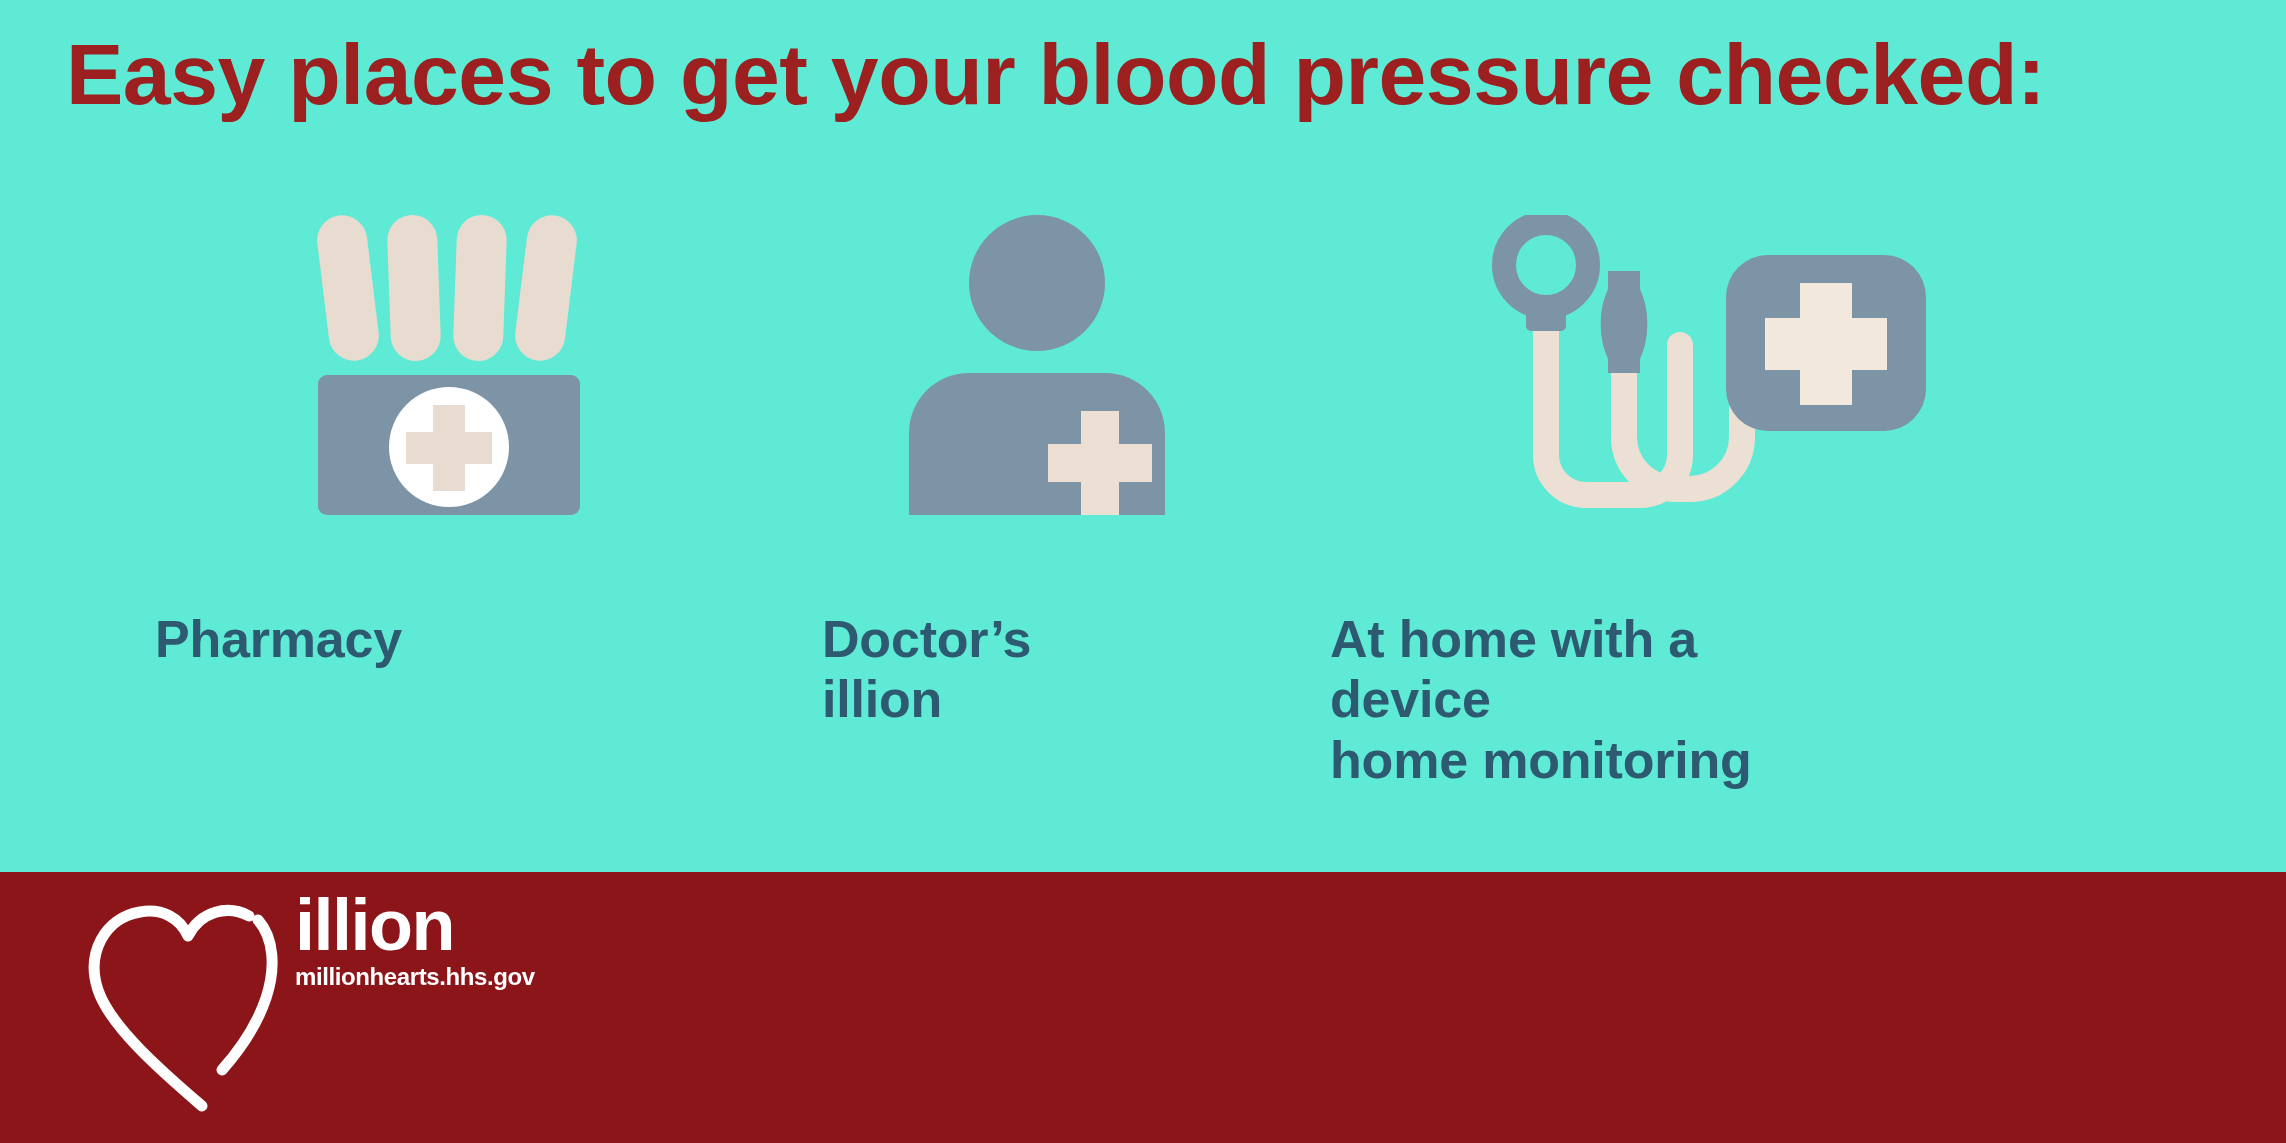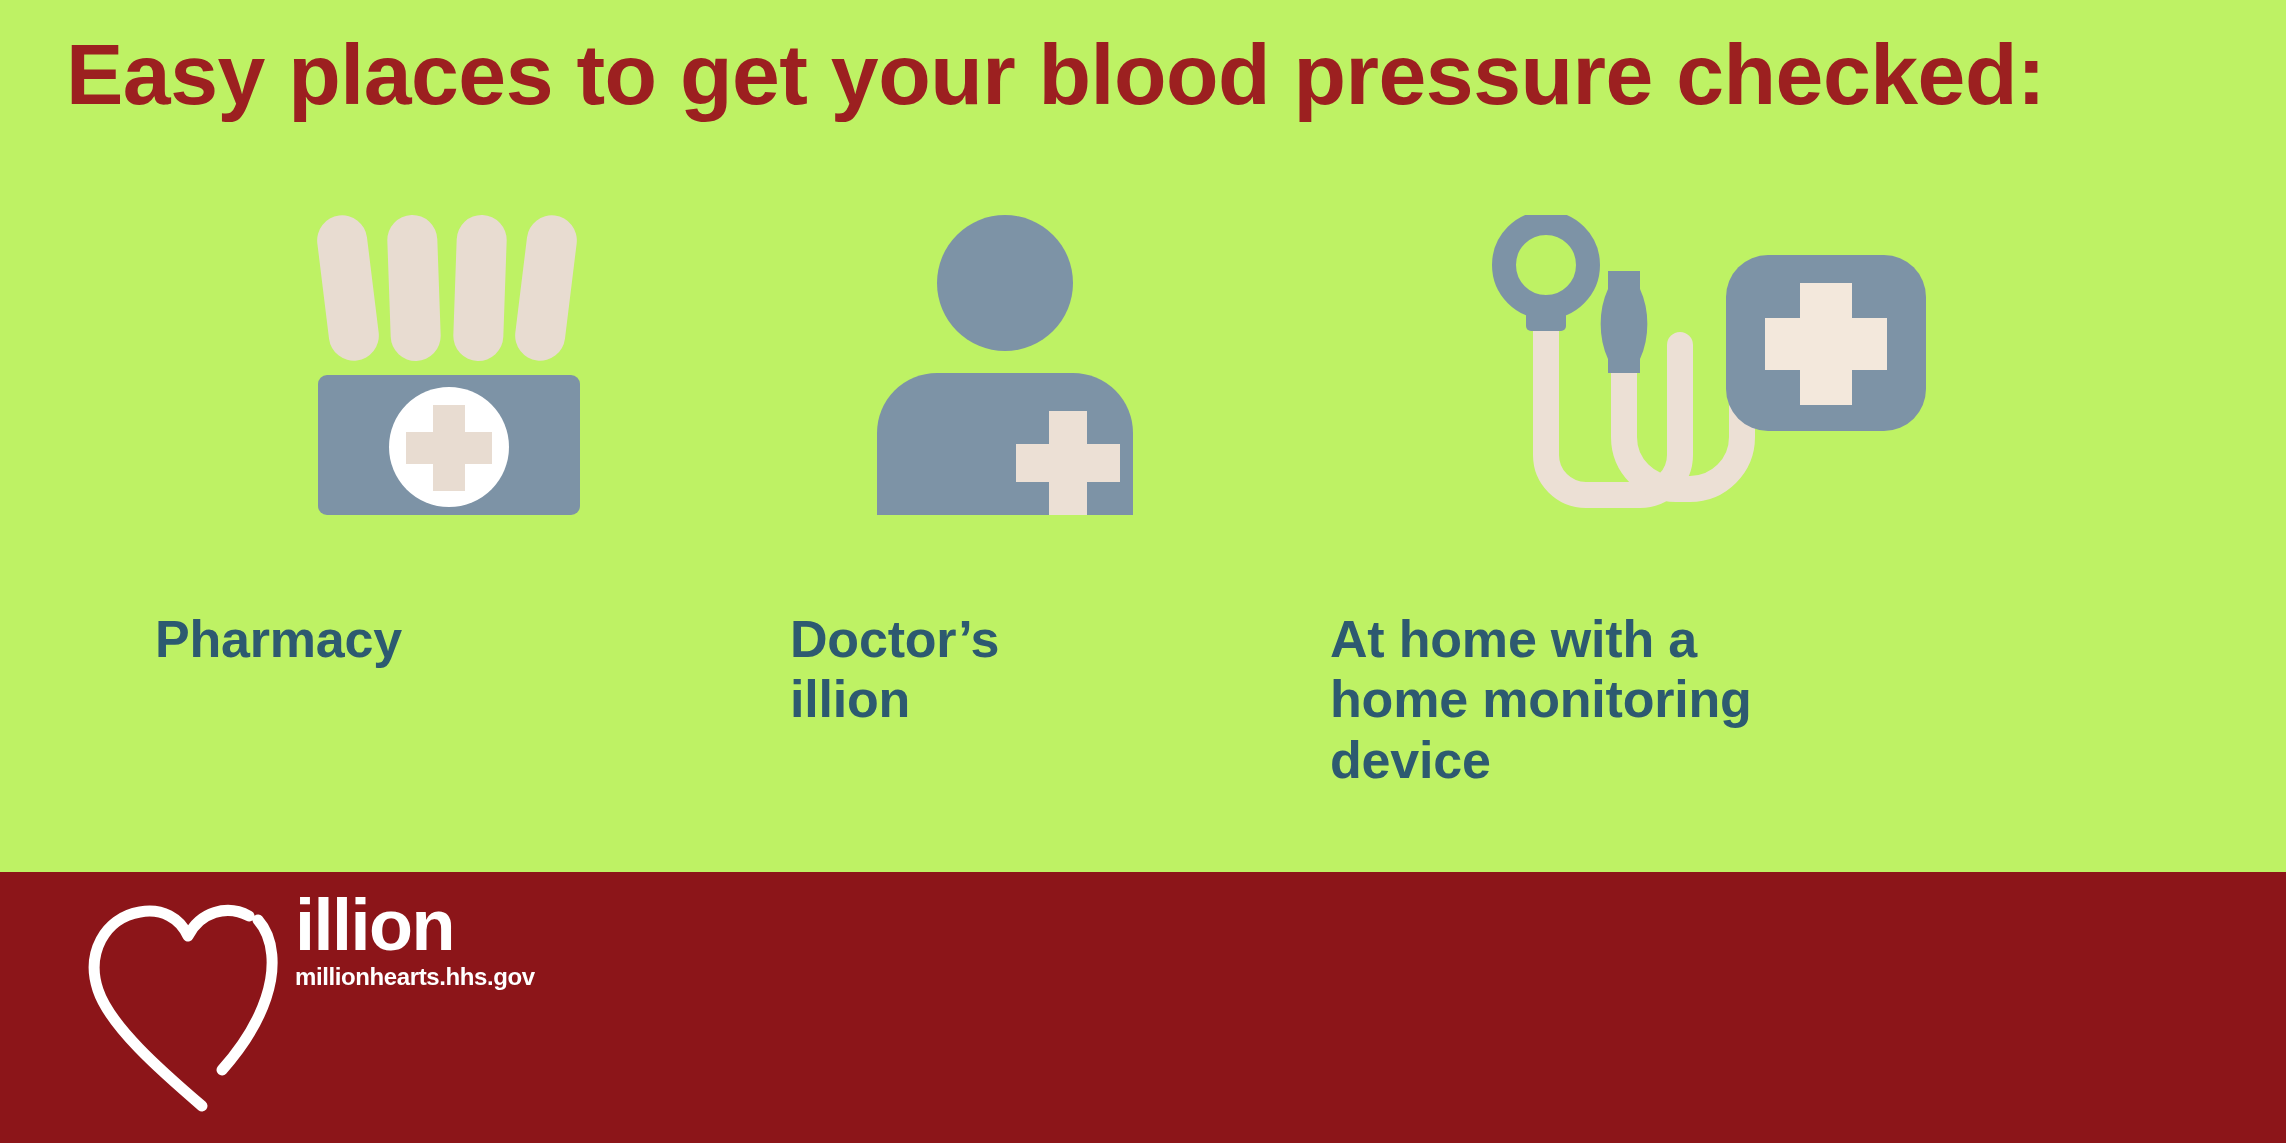--- a/index.html
+++ b/index.html
@@ -4,21 +4,21 @@
 <style>
   html, body {
     margin: 0;
     padding: 0;
     background: #ffffff;
   }
   #canvas {
     position: relative;
     width: 2286px;
     height: 1143px;
-    background: #bef264;
+    background: #5eead4;
     overflow: hidden;
     font-family: "Liberation Sans", sans-serif;
   }
 
   
   #headline {
     position: absolute;
     left: 66px;
     top: 26px;
     width: 2160px;
@@ -52,21 +52,21 @@
   .card-label {
     font-size: 52px;
     font-weight: bold;
     color: #2d5a70;
     line-height: 1.16;
     letter-spacing: -0.2px;
     margin-top: 4px;
   }
 
   #card-pharmacy { left: 155px; width: 600px; }
-  #card-doctor   { left: 790px; width: 430px; }
+  #card-doctor   { left: 822px; width: 430px; }
   #card-home     { left: 1330px; width: 790px; }
 
   
   #footer {
     position: absolute;
     left: 0;
     top: 872px;
     width: 2286px;
     height: 271px;
     background: #8c1519;
@@ -181,22 +181,22 @@
 
             <rect x="236" y="40" width="200" height="176" rx="42" ry="42" fill="#7d93a6"></rect>
             <g fill="#f3e8dc">
               <rect x="310" y="68" width="52" height="122"></rect>
               <rect x="275" y="103" width="122" height="52"></rect>
             </g>
         </svg>
       </div>
       <div class="card-label">
         <div>At home with a</div>
+        <div>device</div>
         <div>home monitoring</div>
-        <div>device</div>
       </div>
     </div>
 
   </div>
 
   <div id="footer">
     <div id="logo-wrap">
 
       <svg id="logo-heart" width="240" height="230" viewBox="0 0 240 230">
         <path d="M 197 14

